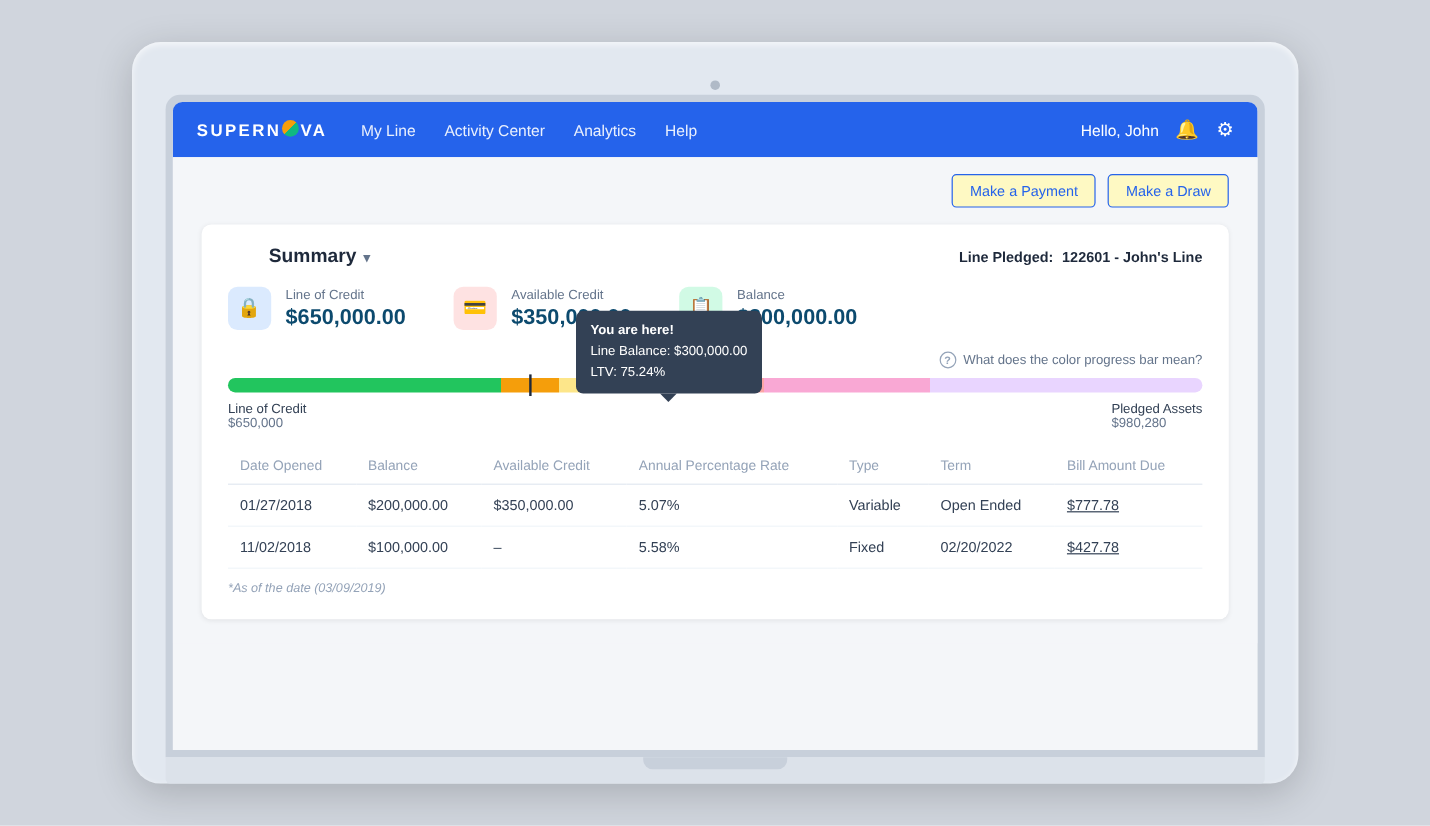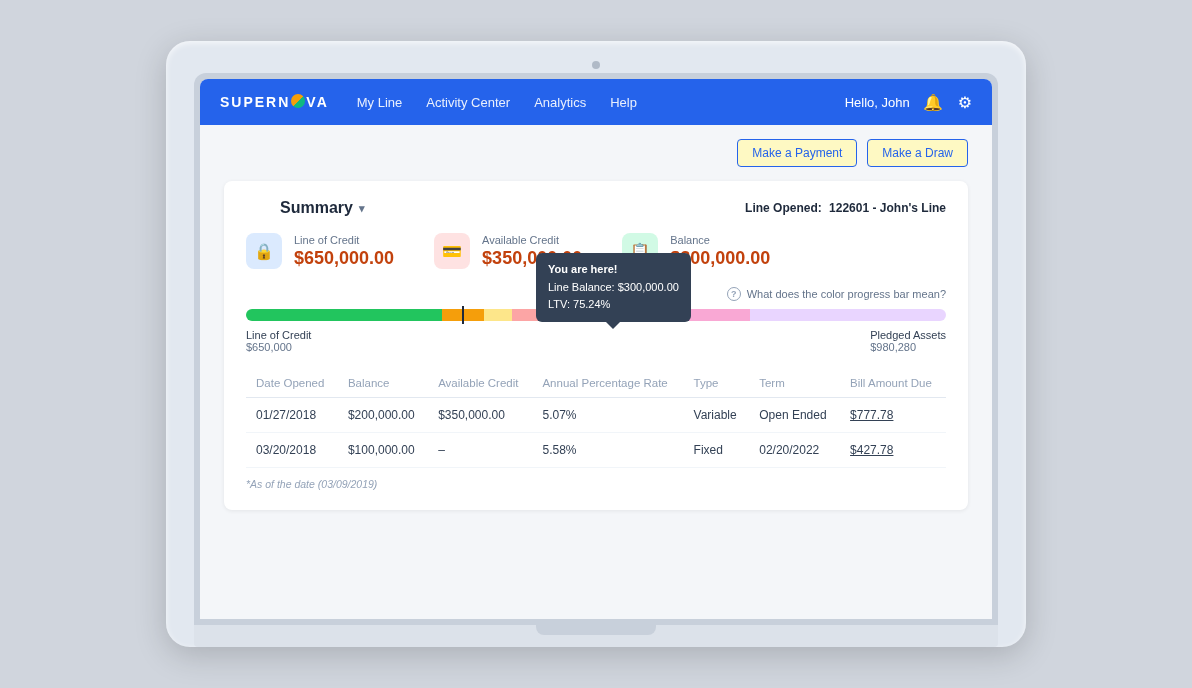--- a/index.html
+++ b/index.html
@@ -6,24 +6,24 @@
     body {
       background: #d0d5dd;
       display: flex;
       justify-content: center;
       align-items: center;
       min-height: 100vh;
       font-family: -apple-system, BlinkMacSystemFont, 'Segoe UI', sans-serif;
     }
 
     .laptop-outer {
-      width: 860px;
+      width: 972px;
       background: #e2e8f0;
       border-radius: 24px;
-      padding: 20px 28px 0 28px;
+      padding: 32px 28px 0 28px;
       box-shadow: 0 8px 32px rgba(0,0,0,0.18), inset 0 2px 6px rgba(255,255,255,0.7);
       position: relative;
     }
     .laptop-screen-border {
       background: #c8d0db;
       border-radius: 12px 12px 0 0;
       padding: 6px;
     }
     .laptop-screen {
       background: #f4f6f9;
@@ -197,21 +197,21 @@
     .icon-red { background: #fee2e2; color: #ef4444; }
     .icon-teal { background: #d1fae5; color: #059669; }
     .metric-label {
       font-size: 11px;
       color: #64748b;
       margin-bottom: 2px;
     }
     .metric-value {
       font-size: 18px;
       font-weight: 700;
-      color: #c2410c;
+      color: #0c4a6e;
     }
     .progress-help {
       display: flex;
       justify-content: flex-end;
       align-items: center;
       gap: 6px;
       margin-bottom: 8px;
       font-size: 11px;
       color: #64748b;
     }
@@ -367,21 +367,21 @@
         </div>
 
         <div class="summary-card">
 
           <div class="summary-header">
             <div class="summary-title">
               <span>Summary</span>
               <span class="summary-dropdown-arrow">▾</span>
             </div>
             <div class="line-number">
-              <span>Line Opened:</span>
+              <span>Line Pledged:</span>
               <span style="font-weight:600;color:#1e293b;margin-left:4px;">122601 - John's Line</span>
             </div>
           </div>
 
           <div class="metrics-row">
             <div class="metric-item">
               <div class="metric-icon icon-blue">🔒</div>
               <div>
                 <div class="metric-label">Line of Credit</div>
                 <div class="metric-value">$650,000.00</div>
@@ -446,21 +446,21 @@
               <tr>
                 <td>01/27/2018</td>
                 <td>$200,000.00</td>
                 <td>$350,000.00</td>
                 <td>5.07%</td>
                 <td>Variable</td>
                 <td>Open Ended</td>
                 <td class="link-blue">$777.78</td>
               </tr>
               <tr>
-                <td>03/20/2018</td>
+                <td>11/02/2018</td>
                 <td>$100,000.00</td>
                 <td>–</td>
                 <td>5.58%</td>
                 <td>Fixed</td>
                 <td>02/20/2022</td>
                 <td class="link-blue">$427.78</td>
               </tr>
             </tbody>
           </table>
 

